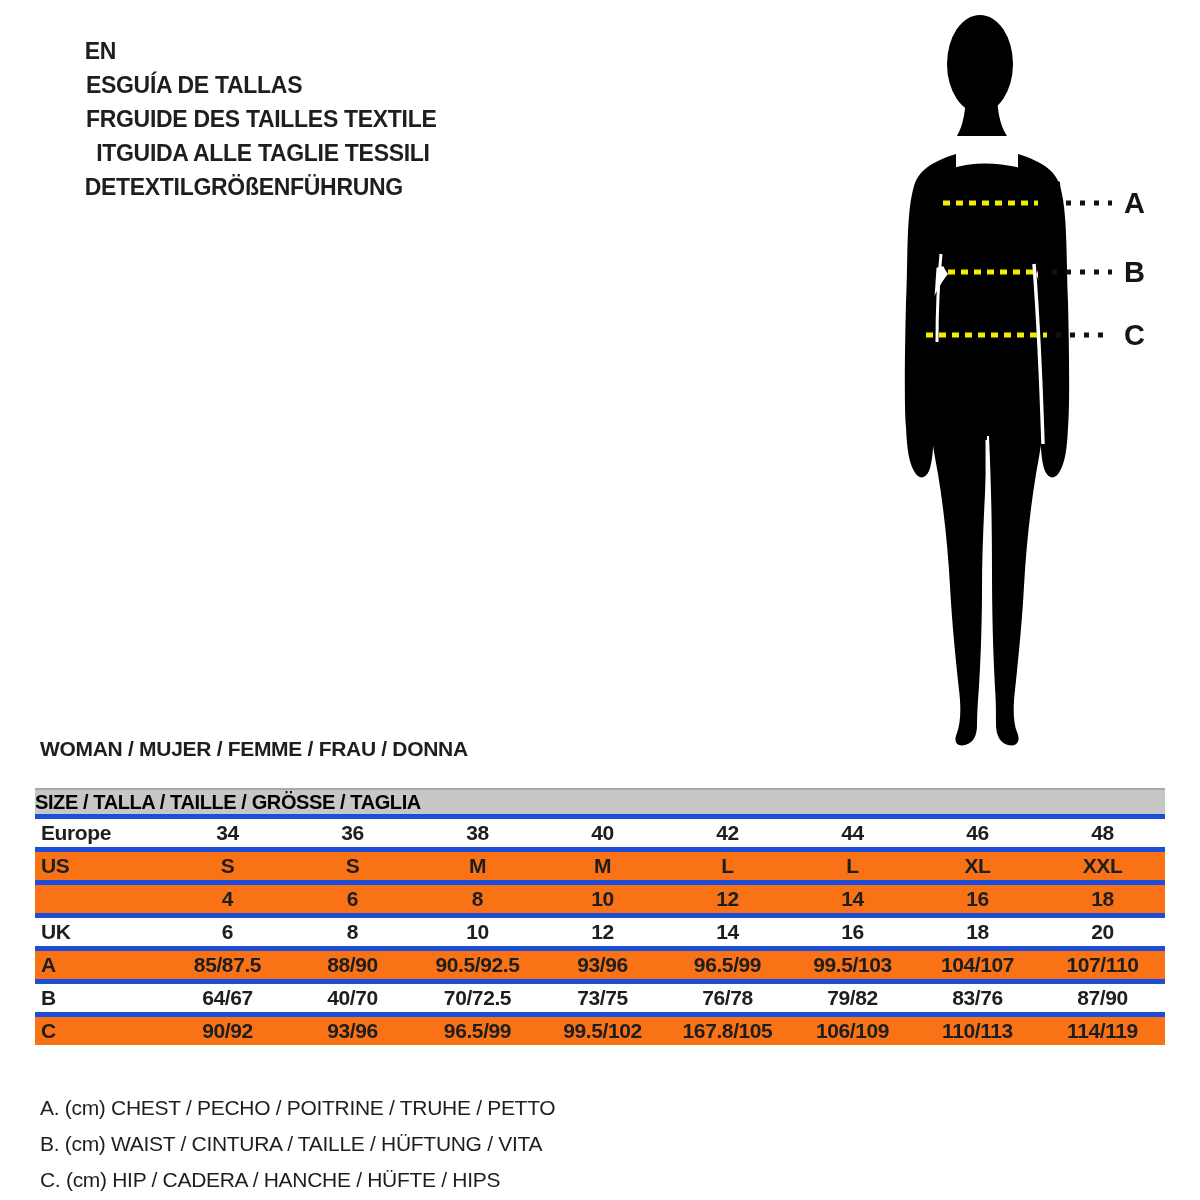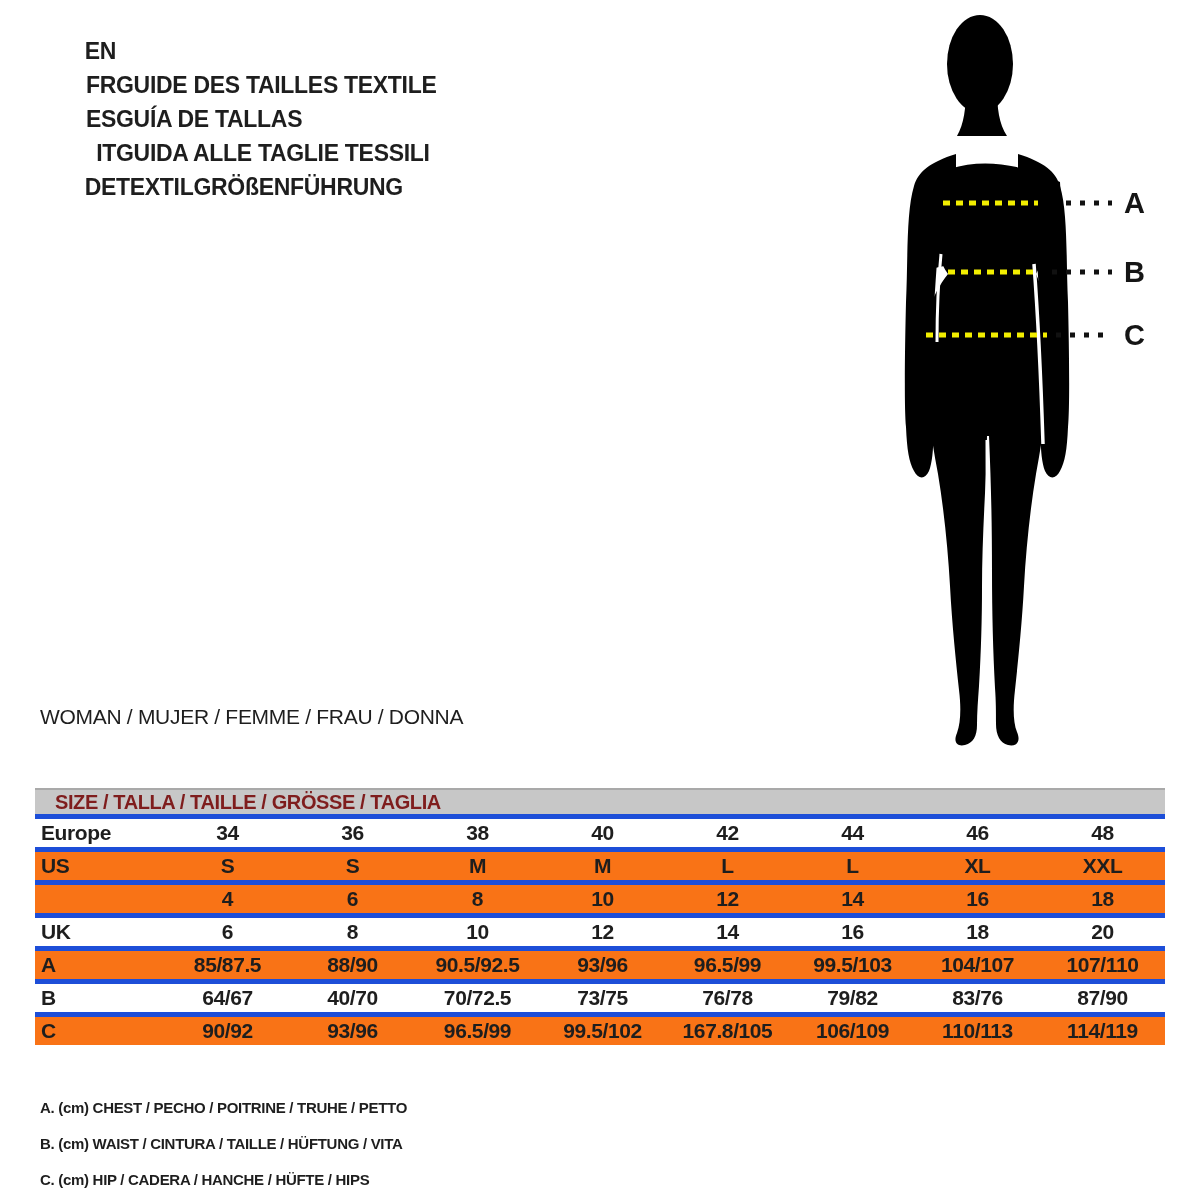--- a/index.html
+++ b/index.html
@@ -13,50 +13,50 @@
   
   .lang-block{left:40px;top:34px;font-weight:bold;font-size:23px;line-height:34px;letter-spacing:-0.3px;}
   .lang-row{display:flex;}
   .lang-code{width:76px;text-align:right;}
 
   
   .figure-wrap{left:860px;top:12px;width:300px;height:735px;}
   svg text{font-family:"Liberation Sans", sans-serif;font-weight:bold;font-size:29px;fill:#151515;}
 
   
-  .section-title{left:40px;top:705px;font-size:21px;font-weight:normal;letter-spacing:-0.3px;}
+  .section-title{left:40px;top:737px;font-size:21px;font-weight:bold;letter-spacing:-0.3px;}
 
   
   .size-table{left:35px;top:788px;width:1130px;font-size:21px;font-weight:bold;letter-spacing:-0.4px;}
   .st-header{
-    height:26px;background:#c7c7c7;color:#7f1d1d;border-top:2px solid #a9a9a9;
-    display:flex;align-items:center;padding-left:20px;box-sizing:border-box;font-size:20px;
+    height:26px;background:#c7c7c7;color:#000000;border-top:2px solid #a9a9a9;
+    display:flex;align-items:center;padding-left:0;box-sizing:border-box;font-size:20px;
   }
   .st-row{display:flex;height:33px;align-items:center;border-top:5px solid #1d4ed8;box-sizing:border-box;background:#ffffff;}
   .st-row.shaded{background:#f97316;}
   .st-label{width:130px;padding-left:6px;box-sizing:border-box;}
   .st-cell{flex:1;text-align:center;}
 
   
-  .legend{left:40px;top:1090px;font-size:15px;font-weight:bold;line-height:36px;letter-spacing:-0.3px;}
+  .legend{left:40px;top:1090px;font-size:21px;font-weight:normal;line-height:36px;letter-spacing:-0.3px;}
 </style>
 </head>
 <body>
 
 <div class="abs lang-block">
   <div class="lang-row">
     <span class="lang-code">EN</span>
   </div>
   <div class="lang-row">
+    <span class="lang-code">ES</span>
+    <span class="lang-label">GUÍA DE TALLAS</span>
+  </div>
+  <div class="lang-row">
     <span class="lang-code">FR</span>
     <span class="lang-label">GUIDE DES TAILLES TEXTILE</span>
-  </div>
-  <div class="lang-row">
-    <span class="lang-code">ES</span>
-    <span class="lang-label">GUÍA DE TALLAS</span>
   </div>
   <div class="lang-row">
     <span class="lang-code">IT</span>
     <span class="lang-label">GUIDA ALLE TAGLIE TESSILI</span>
   </div>
   <div class="lang-row">
     <span class="lang-code">DE</span>
     <span class="lang-label">TEXTILGRÖßENFÜHRUNG</span>
   </div>
 </div>

